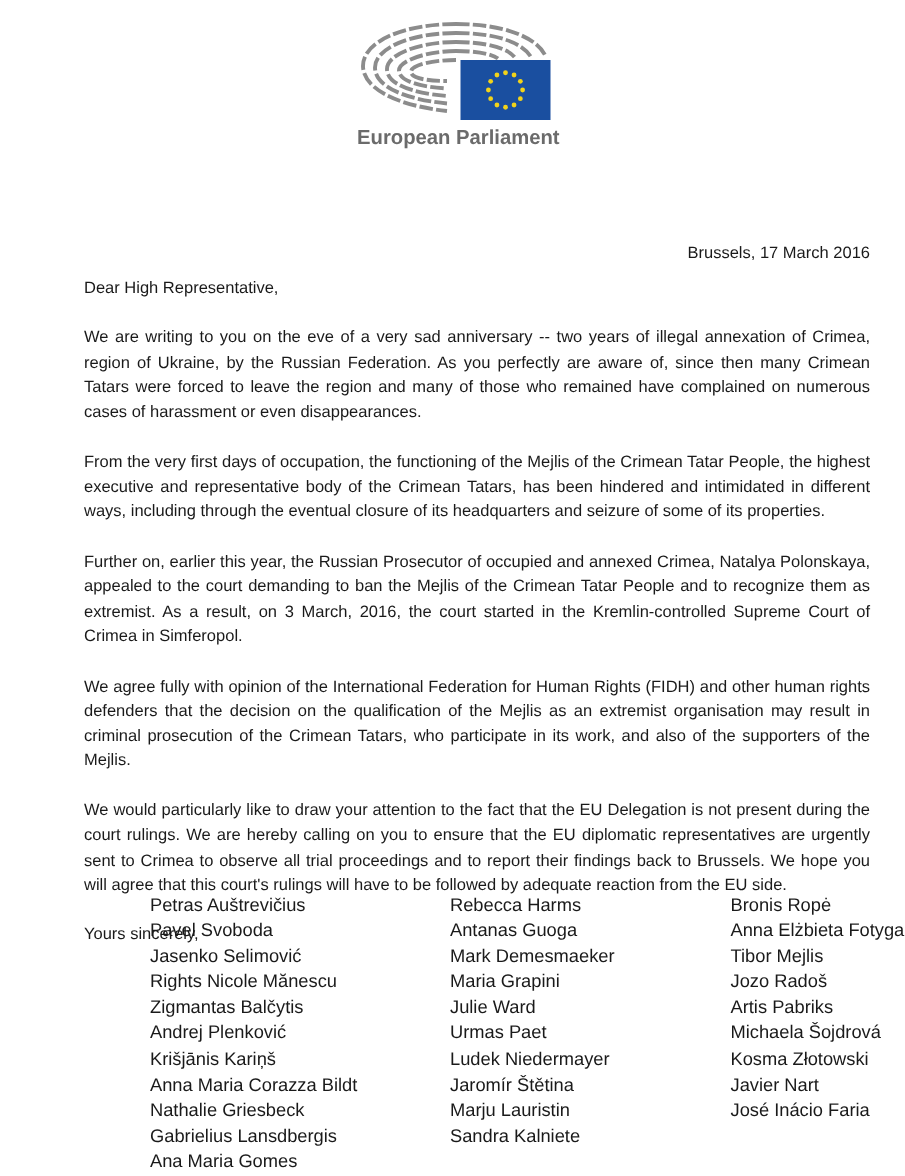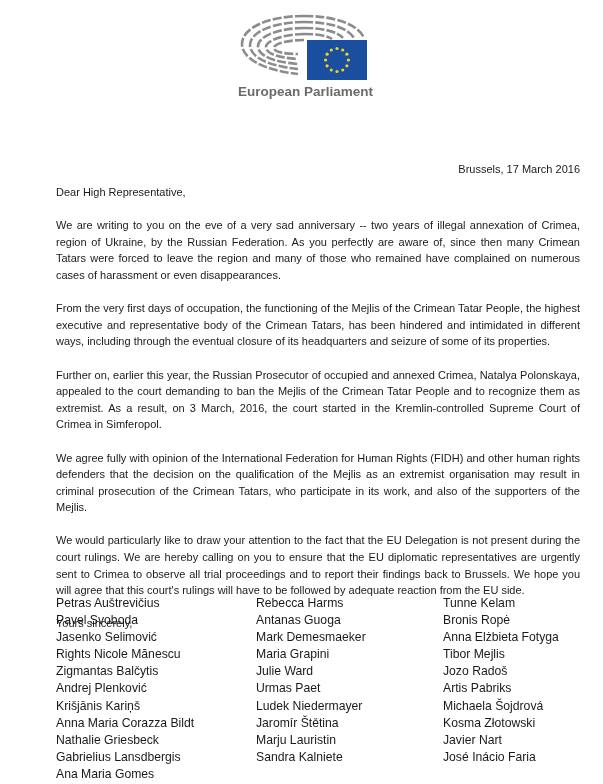--- a/index.html
+++ b/index.html
@@ -69,20 +69,21 @@
       position: absolute;
       left: 56px;
       top: 595px;
       width: 530px;
       font-size: 12.2px;
       line-height: 17.1px;
     }
     .sig-col {
       position: absolute;
       top: 0;
+      margin-left: 44px;
     }
     .sig-col.c1 { left: 0; }
     .sig-col.c2 { left: 200px; }
     .sig-col.c3 { left: 387px; }
     .sig-name {
       display: block;
       white-space: nowrap;
     }
   </style>
 </head>
@@ -156,21 +157,20 @@
       <span class="sig-name">Mark Demesmaeker</span>
       <span class="sig-name">Maria Grapini</span>
       <span class="sig-name">Julie Ward</span>
       <span class="sig-name">Urmas Paet</span>
       <span class="sig-name">Ludek Niedermayer</span>
       <span class="sig-name">Jaromír Štětina</span>
       <span class="sig-name">Marju Lauristin</span>
       <span class="sig-name">Sandra Kalniete</span>
     </div>
     <div class="sig-col c3">
-      <span class="sig-name">Tunne Kelam</span>
       <span class="sig-name">Bronis Ropė</span>
       <span class="sig-name">Anna Elżbieta Fotyga</span>
       <span class="sig-name">Tibor Mejlis</span>
       <span class="sig-name">Jozo Radoš</span>
       <span class="sig-name">Artis Pabriks</span>
       <span class="sig-name">Michaela Šojdrová</span>
       <span class="sig-name">Kosma Złotowski</span>
       <span class="sig-name">Javier Nart</span>
       <span class="sig-name">José Inácio Faria</span>
     </div>

